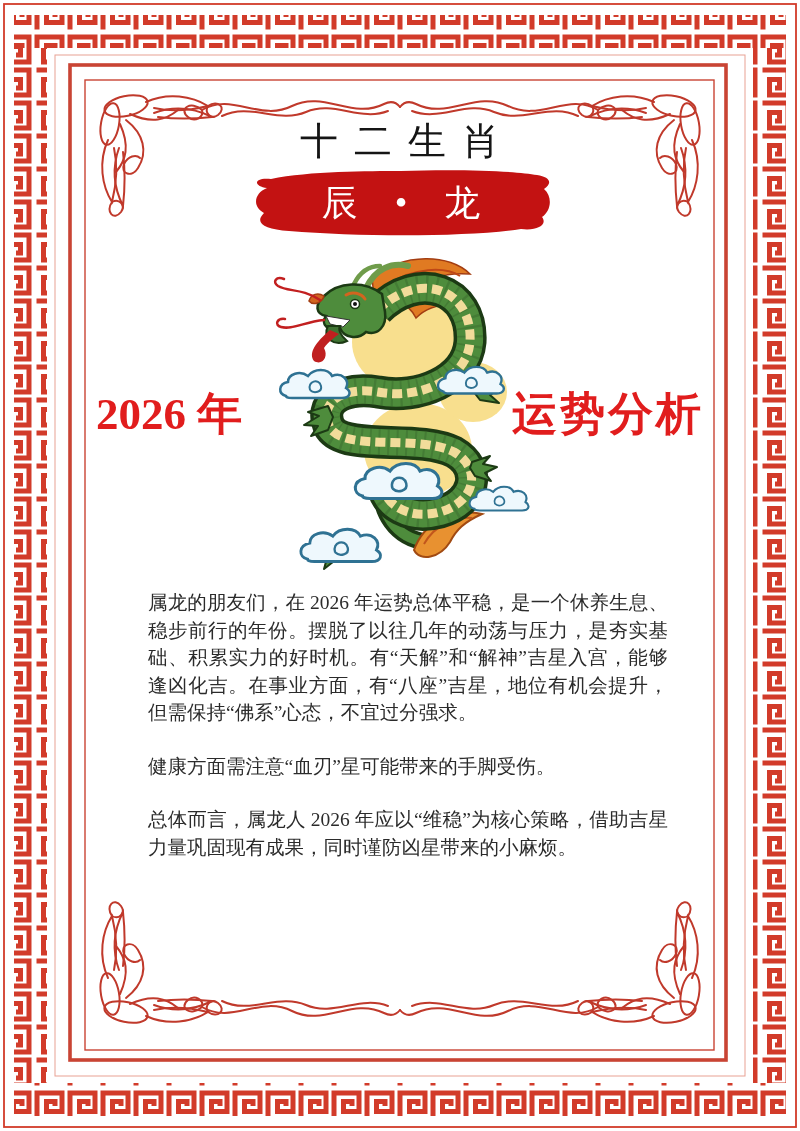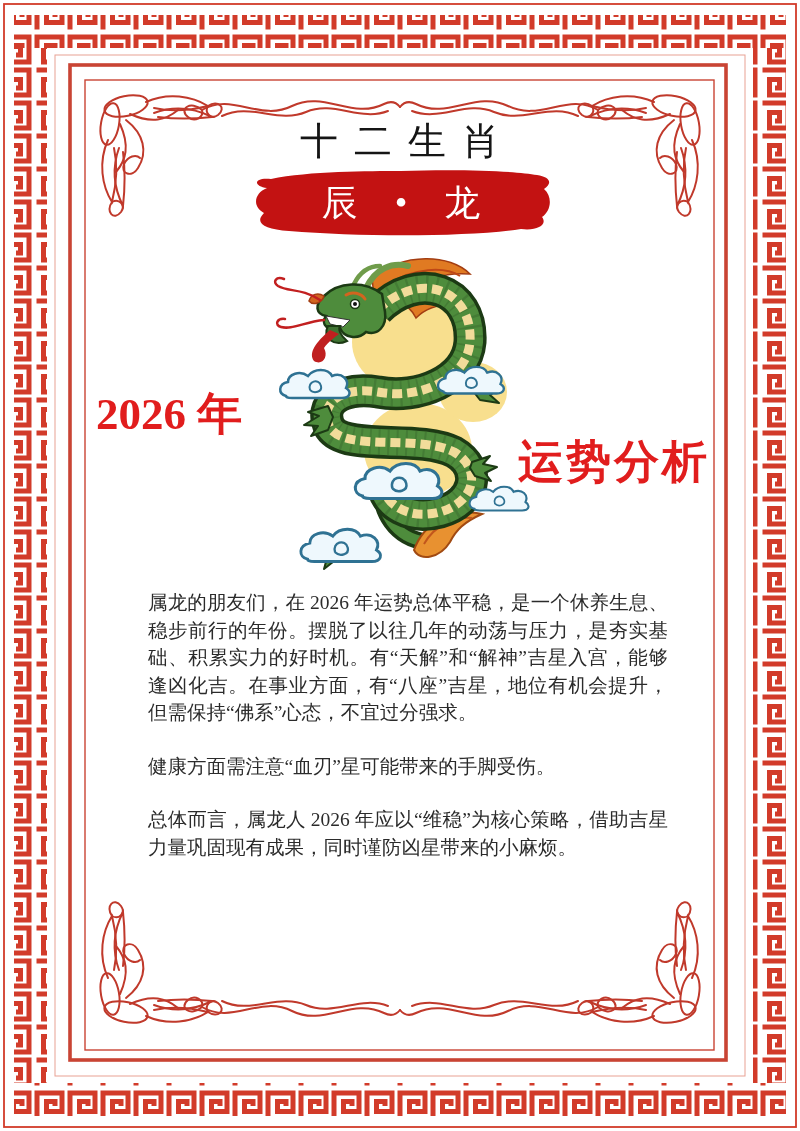--- a/index.html
+++ b/index.html
@@ -15,21 +15,21 @@
     display:flex;align-items:center;justify-content:center;}
   .banner svg{position:absolute;left:0;top:0;width:100%;height:100%;}
   .banner-text{position:relative;color:#ffffff;font-size:36px;letter-spacing:14px;
     text-indent:14px;z-index:1;}
 
   .dragon-wrap{position:absolute;left:268px;top:250px;width:264px;height:340px;z-index:2;}
 
   .hero-label{position:absolute;top:384px;font-size:45px;font-weight:800;color:#e11d1d;
     font-family:Liberation Serif, serif;z-index:3;white-space:nowrap;}
   .year{left:96px;}
-  .analysis{right:90px;letter-spacing:3px;margin-top:48px;}
+  .analysis{right:96px;letter-spacing:3px;}
 
   .content{position:absolute;left:134px;top:589px;width:534px;z-index:3;
     font-size:19.5px;line-height:27.5px;color:#2b2b2b;text-align:justify;}
   .content p{margin:0 0 26px 14px;}
   .content p:last-child{margin-bottom:0;}
 </style>
 </head>
 <body>
 
 <svg class="layer" viewBox="0 0 800 1131" xmlns="http://www.w3.org/2000/svg">

